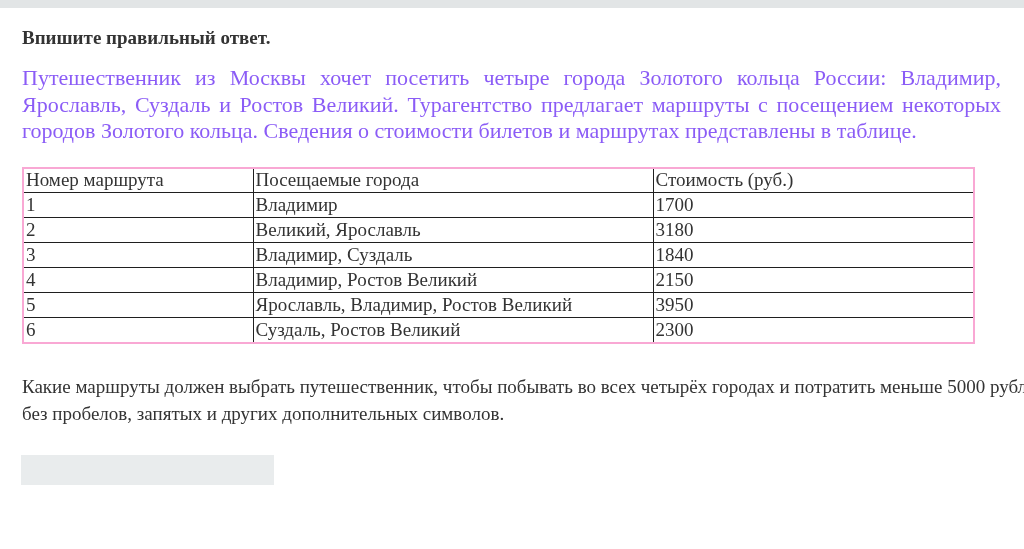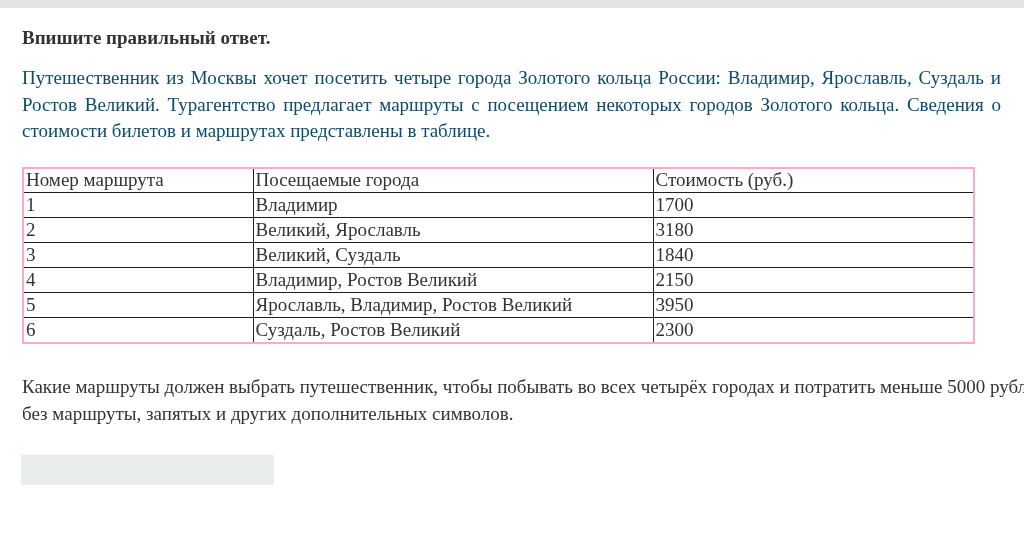--- a/index.html
+++ b/index.html
@@ -23,24 +23,24 @@
   }
   .page-title {
     margin-top: 19px;
     font-size: 19px;
     font-weight: bold;
     line-height: 22px;
     color: #333333;
   }
   .intro {
     margin-top: 16px;
-    font-size: 19px;
+    font-size: 22px;
     line-height: 26.5px;
     text-align: justify;
-    color: #0c4a6e;
+    color: #8b5cf6;
   }
   table.routes {
     margin-top: 22px;
     border-collapse: collapse;
     width: 951px;
     table-layout: fixed;
     font-size: 19px;
     color: #333333;
   }
   table.routes, table.routes th, table.routes td {
@@ -111,21 +111,21 @@
         <td>Владимир</td>
         <td>1700</td>
       </tr>
       <tr>
         <td>2</td>
         <td>Великий, Ярославль</td>
         <td>3180</td>
       </tr>
       <tr>
         <td>3</td>
-        <td>Великий, Суздаль</td>
+        <td>Владимир, Суздаль</td>
         <td>1840</td>
       </tr>
       <tr>
         <td>4</td>
         <td>Владимир, Ростов Великий</td>
         <td>2150</td>
       </tr>
       <tr>
         <td>5</td>
         <td>Ярославль, Владимир, Ростов Великий</td>
@@ -134,18 +134,18 @@
       <tr>
         <td>6</td>
         <td>Суздаль, Ростов Великий</td>
         <td>2300</td>
       </tr>
     </tbody>
   </table>
 
   <div class="question">
     <div class="question-line">Какие маршруты должен выбрать путешественник, чтобы побывать во всех четырёх городах и потратить меньше 5000 рублей?</div>
-    <div class="question-line">без маршруты, запятых и других дополнительных символов.</div>
+    <div class="question-line">без пробелов, запятых и других дополнительных символов.</div>
   </div>
 
   <input type="text" class="answer-input" placeholder="" style="">
 
 </div>
 
 </body></html>

